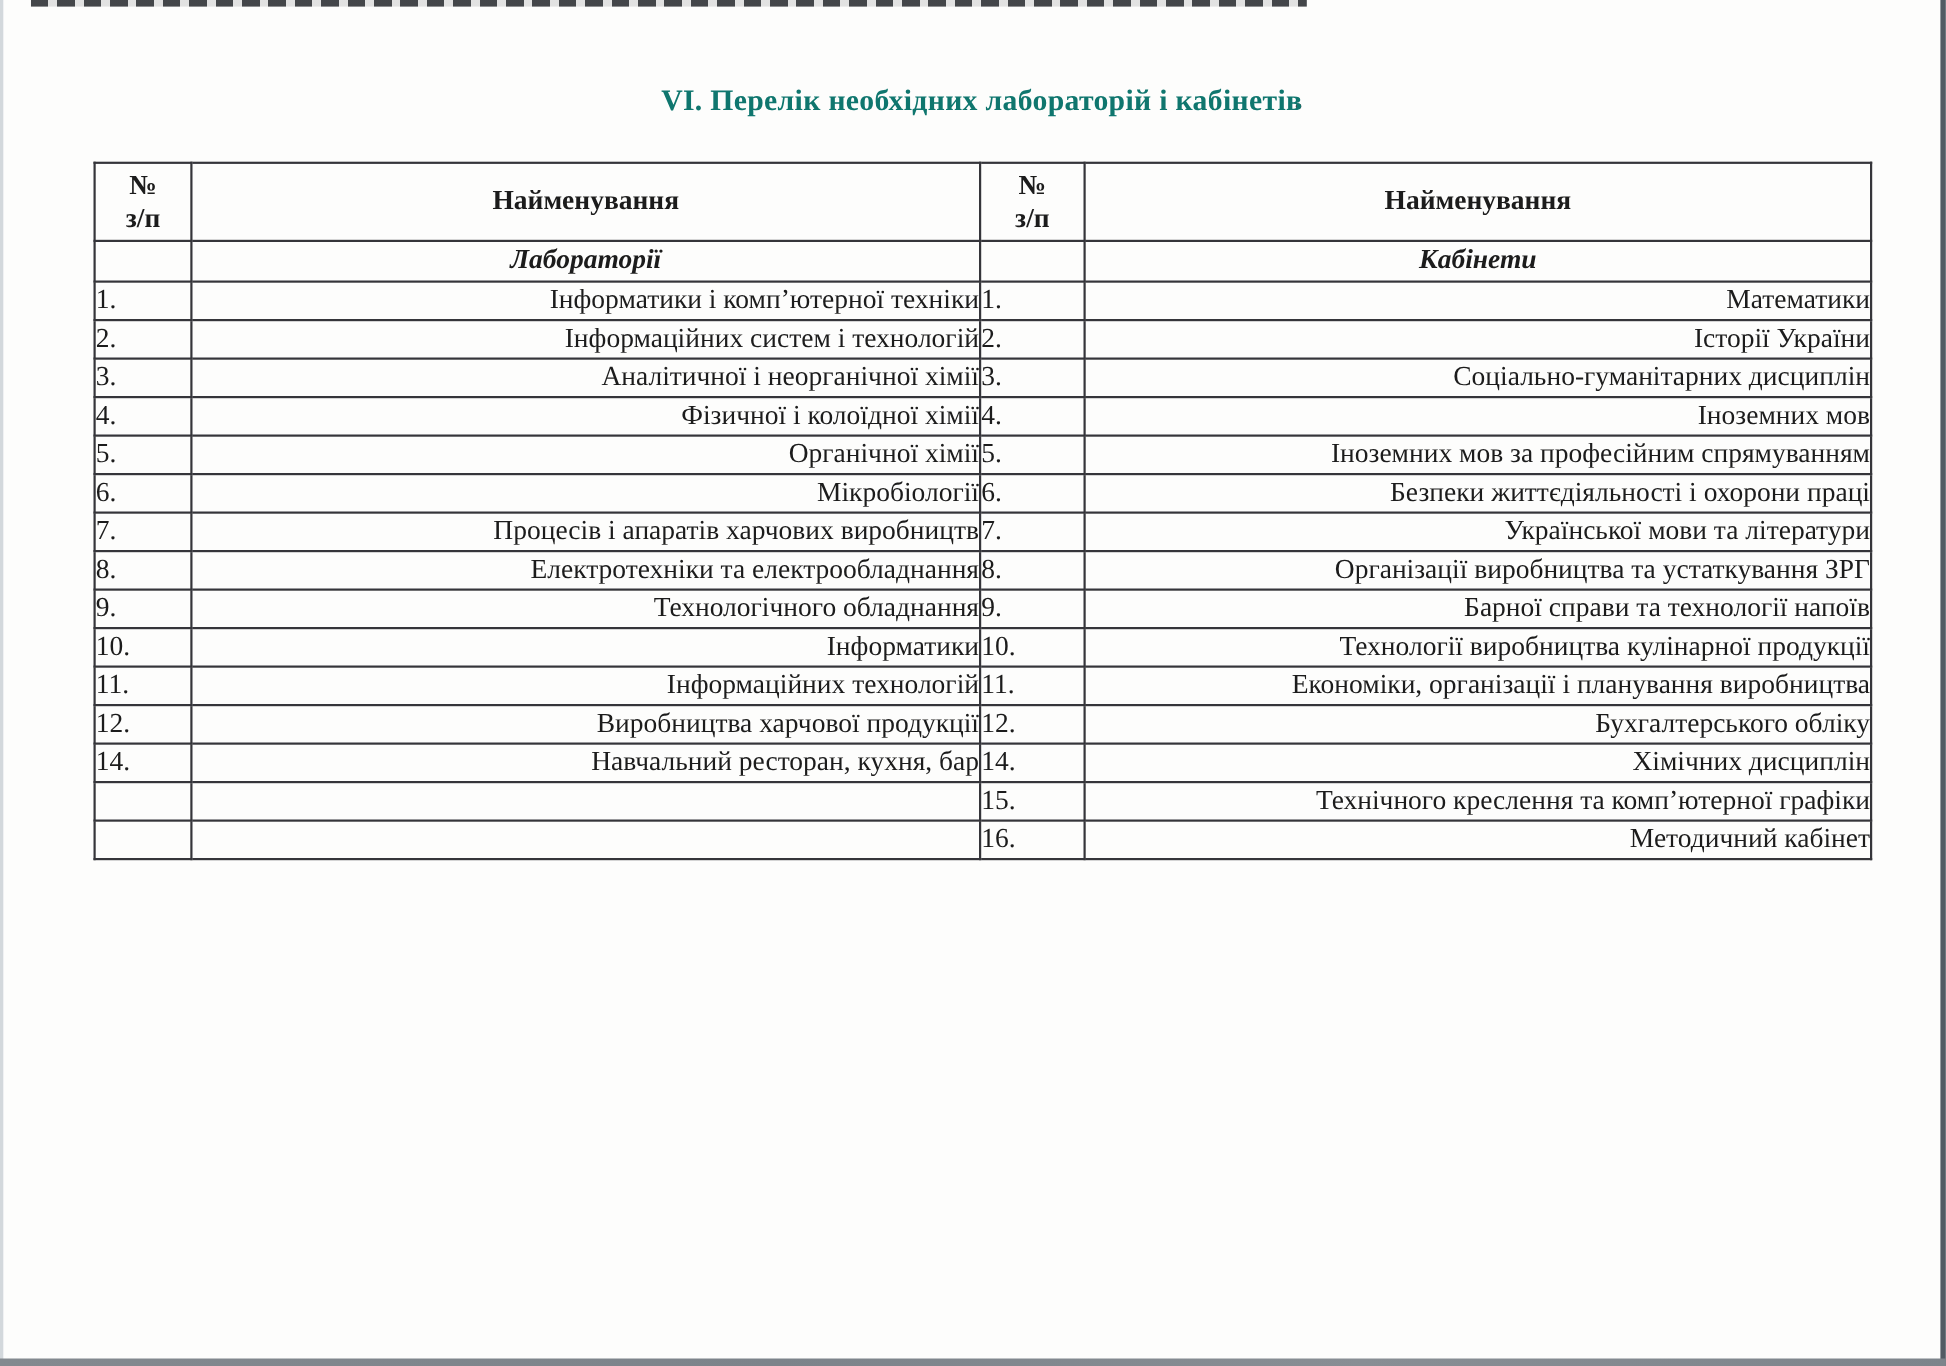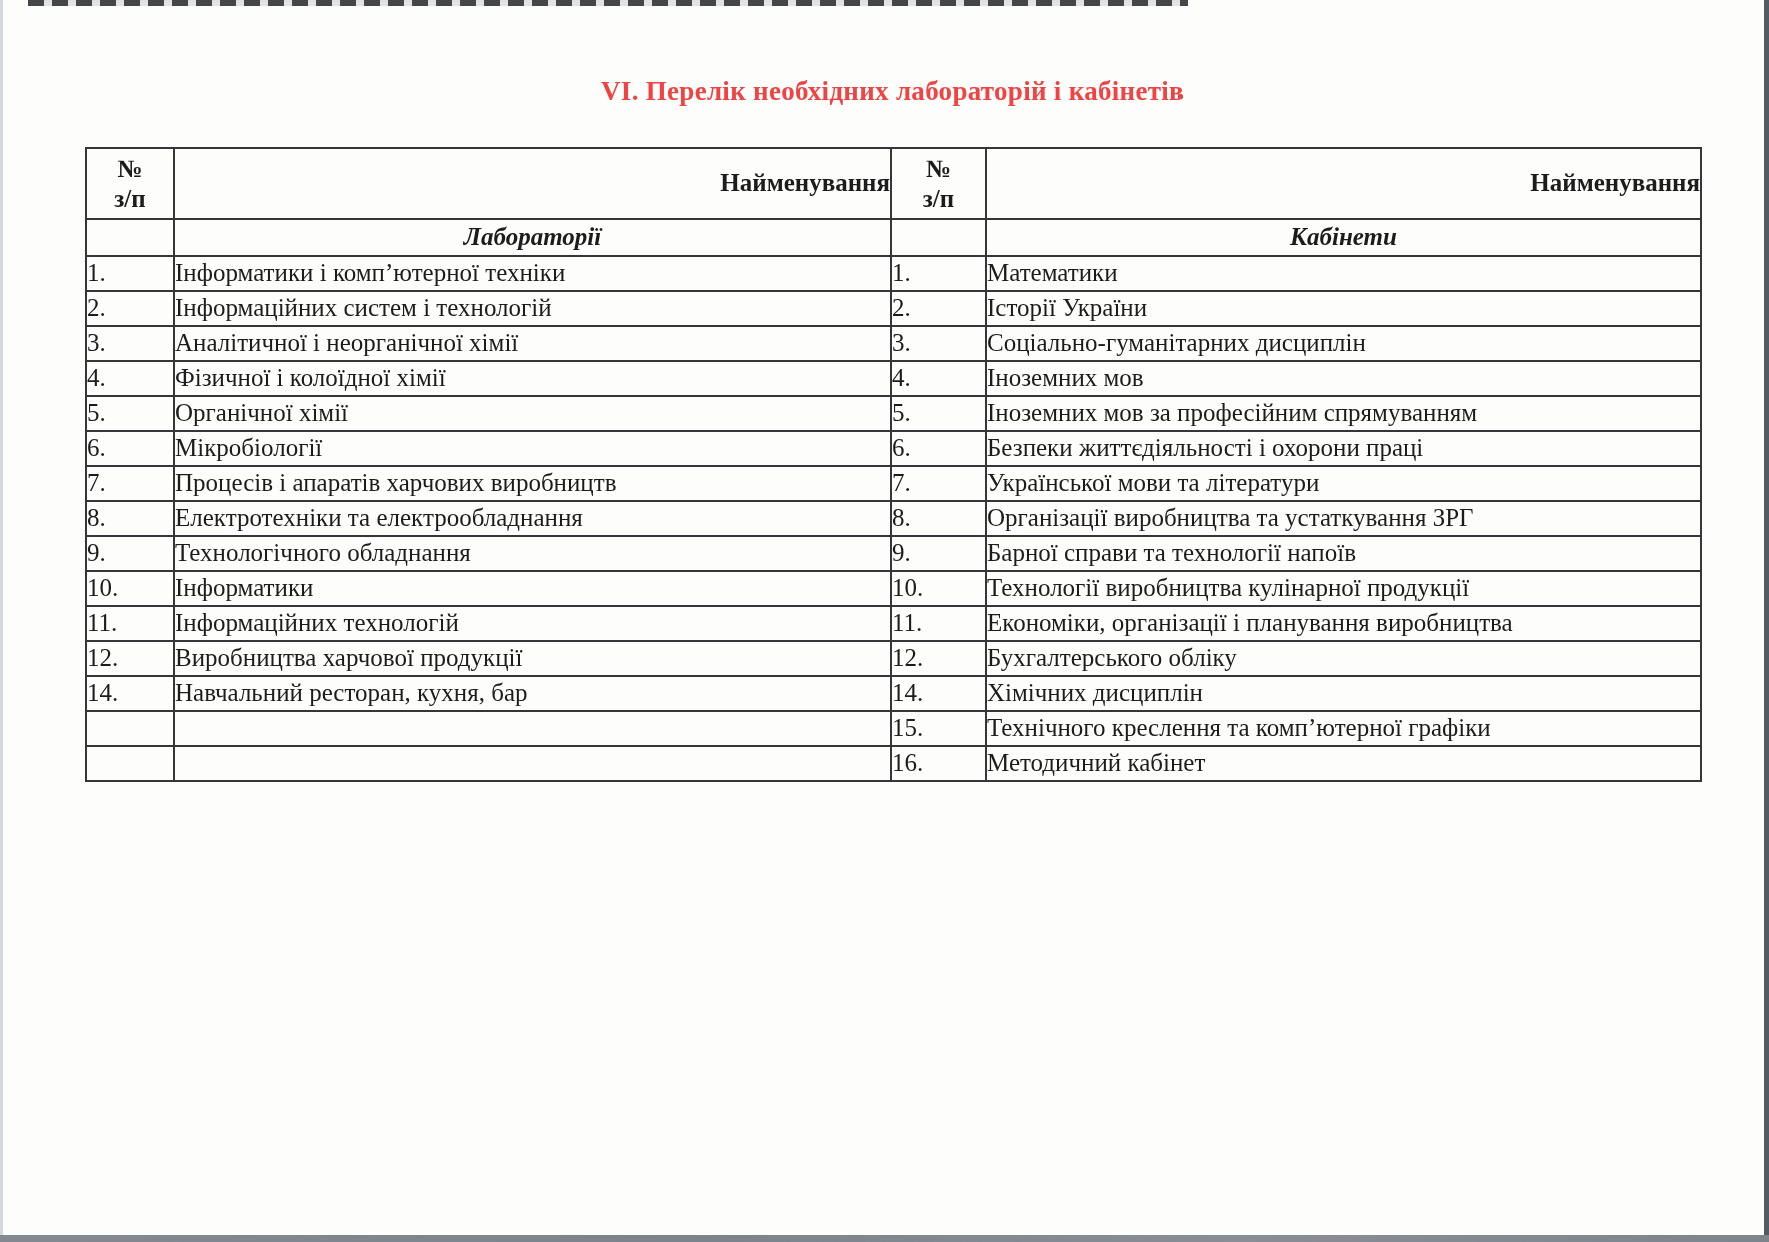--- a/index.html
+++ b/index.html
@@ -57,21 +57,21 @@
   
   .doc-title {
     position: absolute;
     top: 76px;
     left: 85px;
     width: 1615px;
     text-align: center;
     font-size: 27px;
     font-weight: bold;
     letter-spacing: 0.3px;
-    color: #ef4444;
+    color: #0f766e;
   }
 
   
   table.rooms {
     position: absolute;
     top: 147px;
     left: 85px;
     width: 1615px;
     border-collapse: collapse;
     table-layout: fixed;
@@ -96,35 +96,35 @@
   tr.data-row { height: 35px; }
 
   th.h-no {
     font-weight: bold;
     text-align: center;
     font-size: 25px;
   }
   th.h-no .no-line { display: block; line-height: 1.2; }
   th.h-name {
     font-weight: bold;
-    text-align: right;
+    text-align: center;
     font-size: 26px;
   }
   td.section-cell {
     font-weight: bold;
     font-style: italic;
     text-align: center;
     font-size: 26px;
   }
   td.no-cell {
     text-align: left;
     padding-left: 11px;
   }
   td.name-cell {
-    text-align: left;
+    text-align: right;
     padding-left: 14px;
   }
 </style>
 </head>
 <body>
 
 <div class="scan-top-dashes"></div>
 <div class="scan-left-edge"></div>
 <div class="scan-right-edge"></div>
 <div class="scan-bottom-strip"></div>

